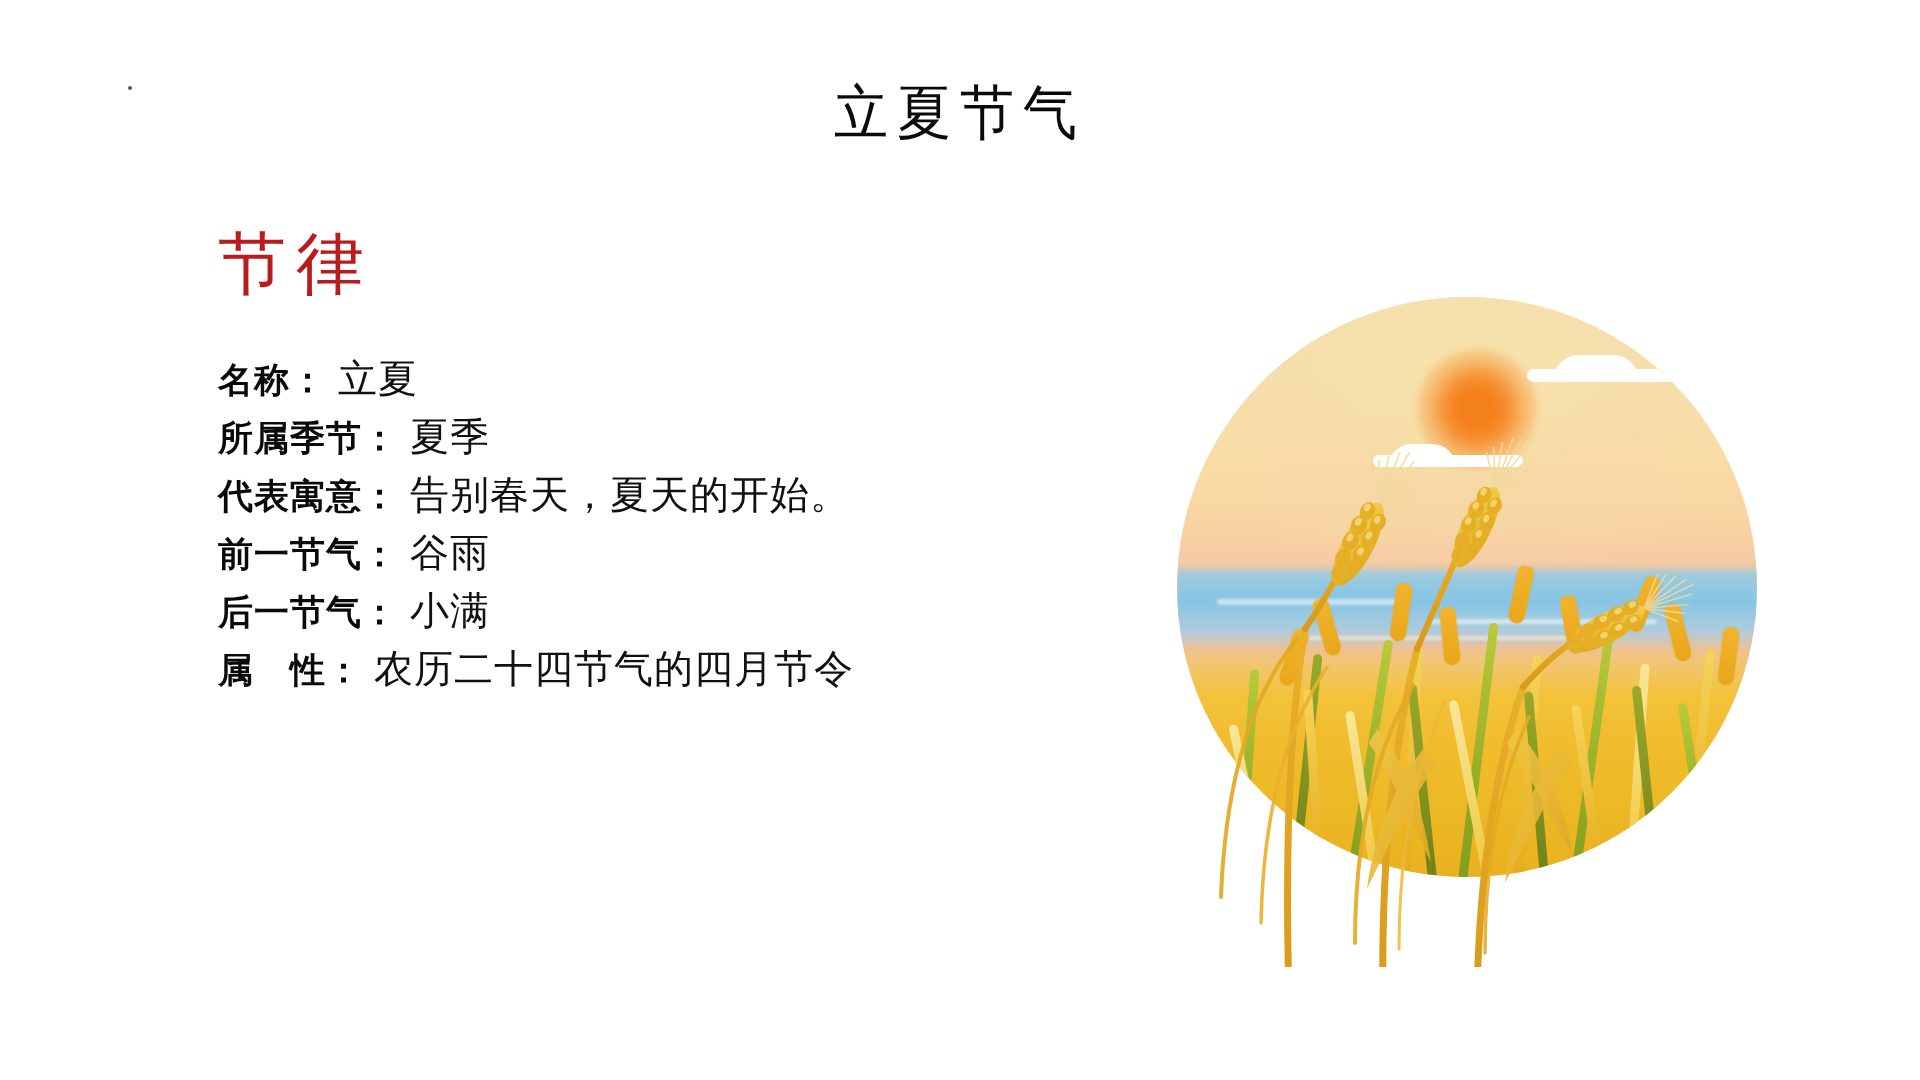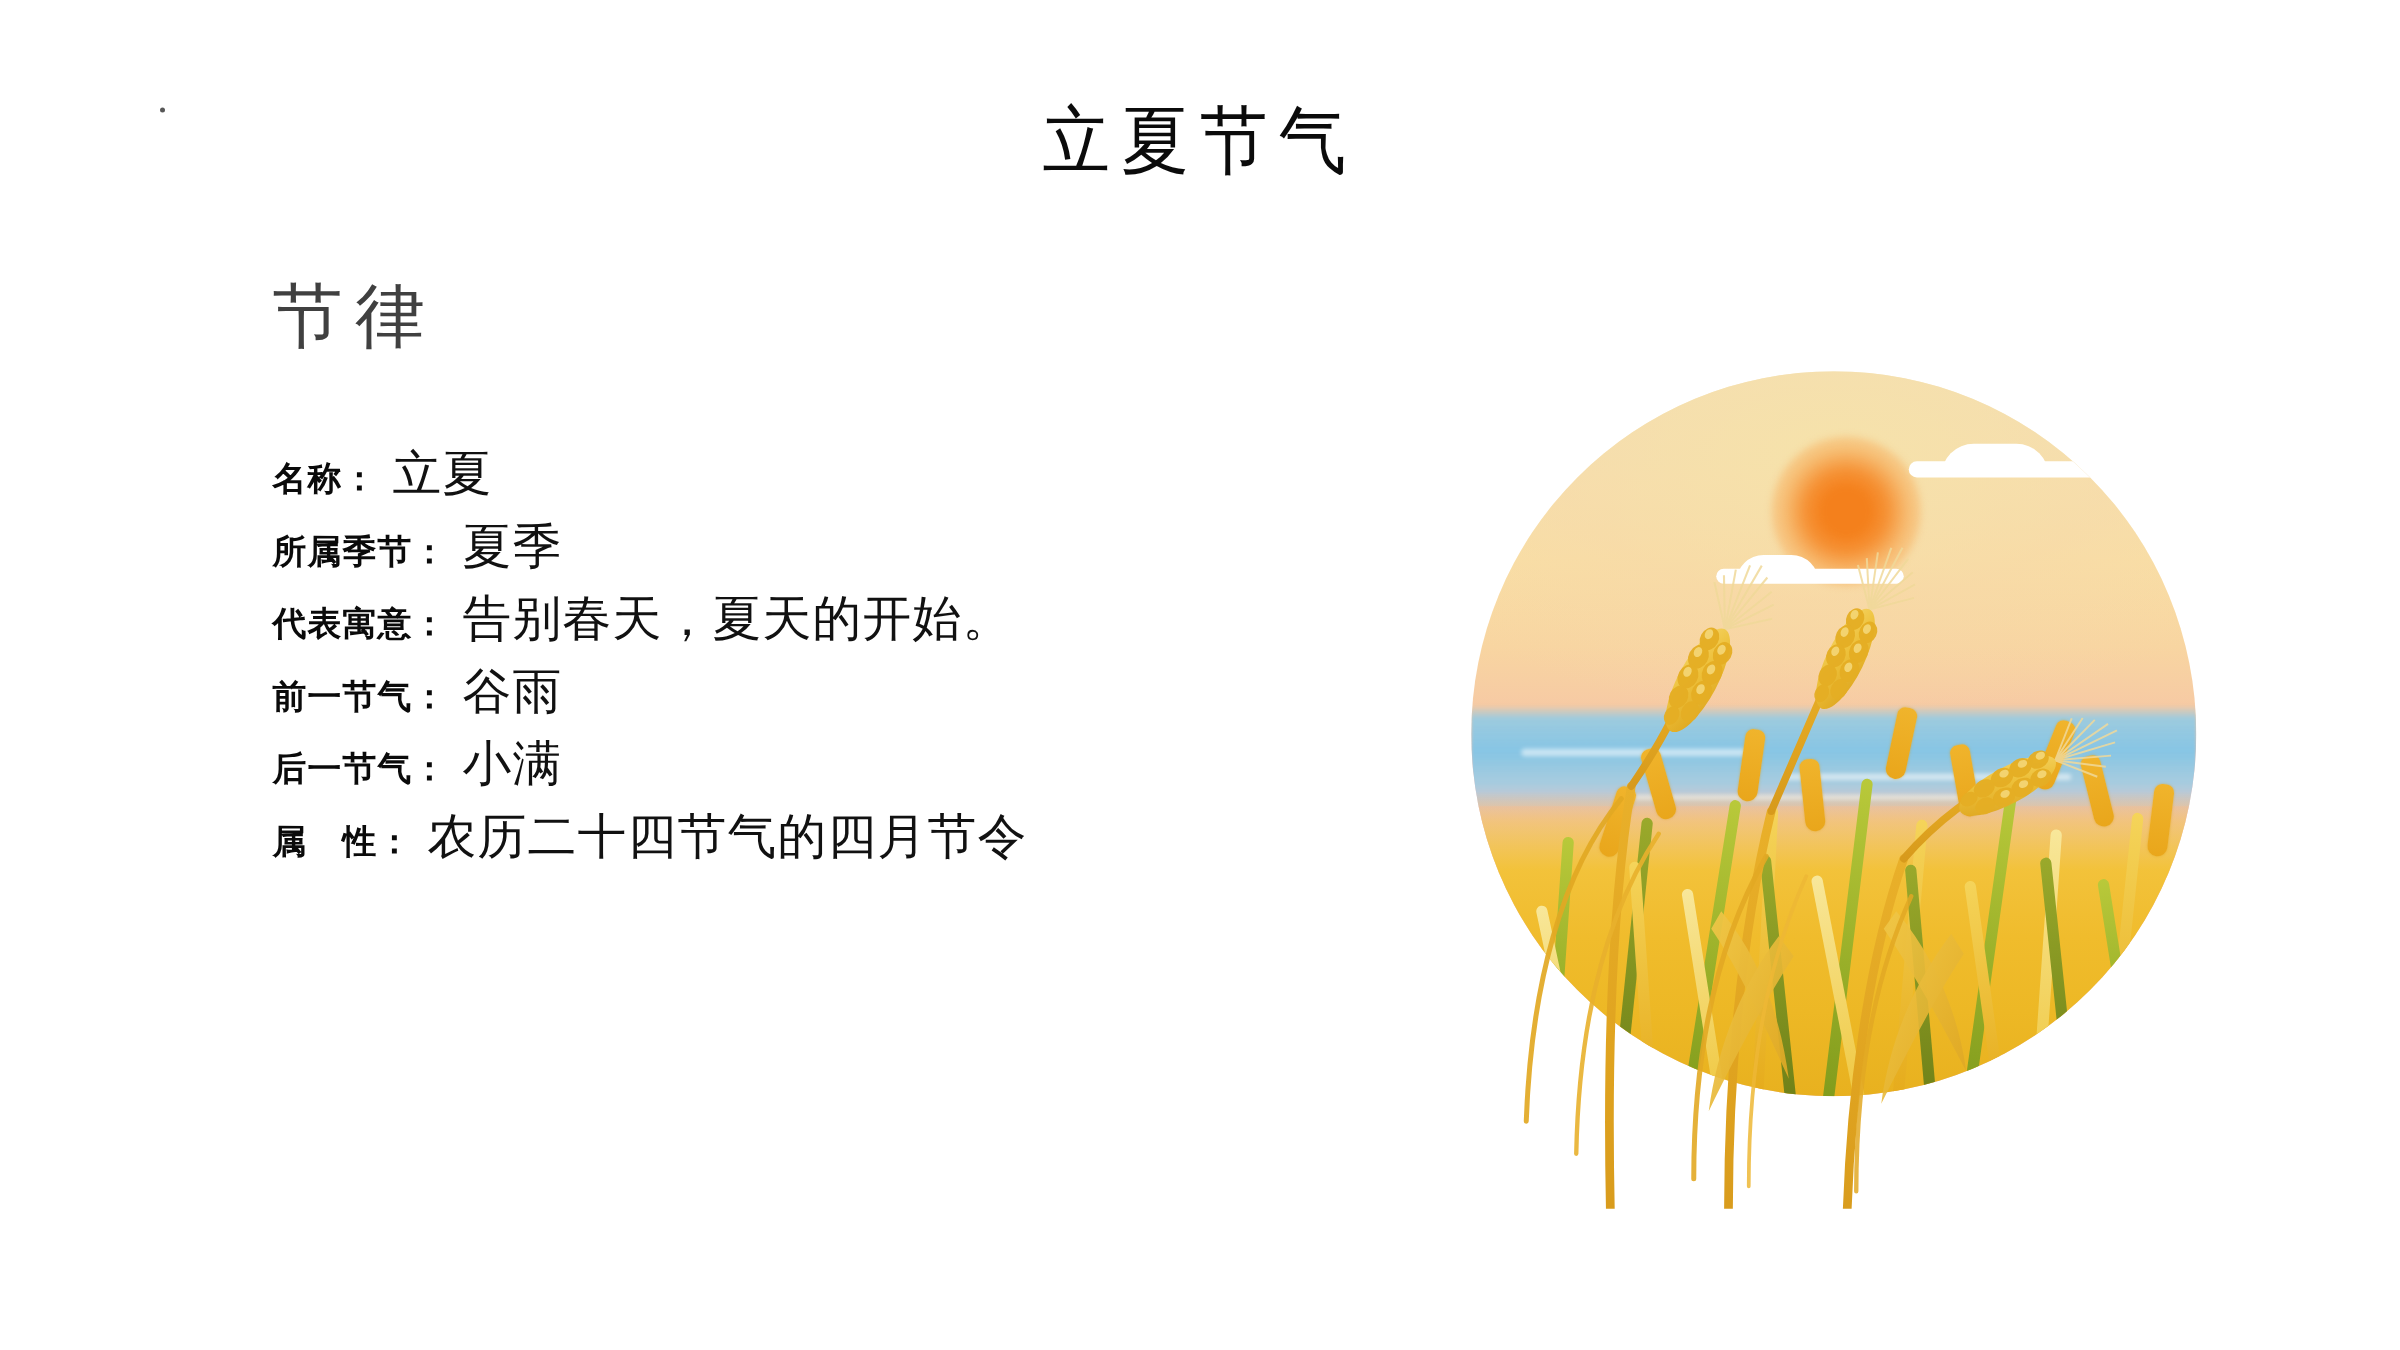--- a/index.html
+++ b/index.html
@@ -50,44 +50,44 @@
     font-weight: 400;
     transform: scaleY(1.1);
     transform-origin: top center;
   }
 
   
   .section-heading {
     position: absolute;
     left: 218px;
     top: 195px;
-    font-family: Liberation Mono, monospace;
-    font-size: 56px;
+    font-family: Liberation Serif, serif;
+    font-size: 68px;
     line-height: 1.15;
     letter-spacing: 10px;
-    color: #404040;
+    color: #b91c1c;
     font-weight: 400;
   }
 
   
   .info-list {
     position: absolute;
     left: 218px;
     top: 322px;
     width: 780px;
   }
   .info-row {
     display: flex;
     align-items: baseline;
     height: 58px;
     white-space: nowrap;
   }
   .info-label {
     font-family: "Liberation Serif", "DejaVu Serif", serif;
-    font-size: 27px;
+    font-size: 35px;
     font-weight: 700;
     color: #0a0a0a;
     letter-spacing: 1px;
     flex: 0 0 auto;
   }
   .info-value {
     font-family: "Liberation Serif", "DejaVu Serif", serif;
     font-size: 39px;
     font-weight: 400;
     color: #111111;

